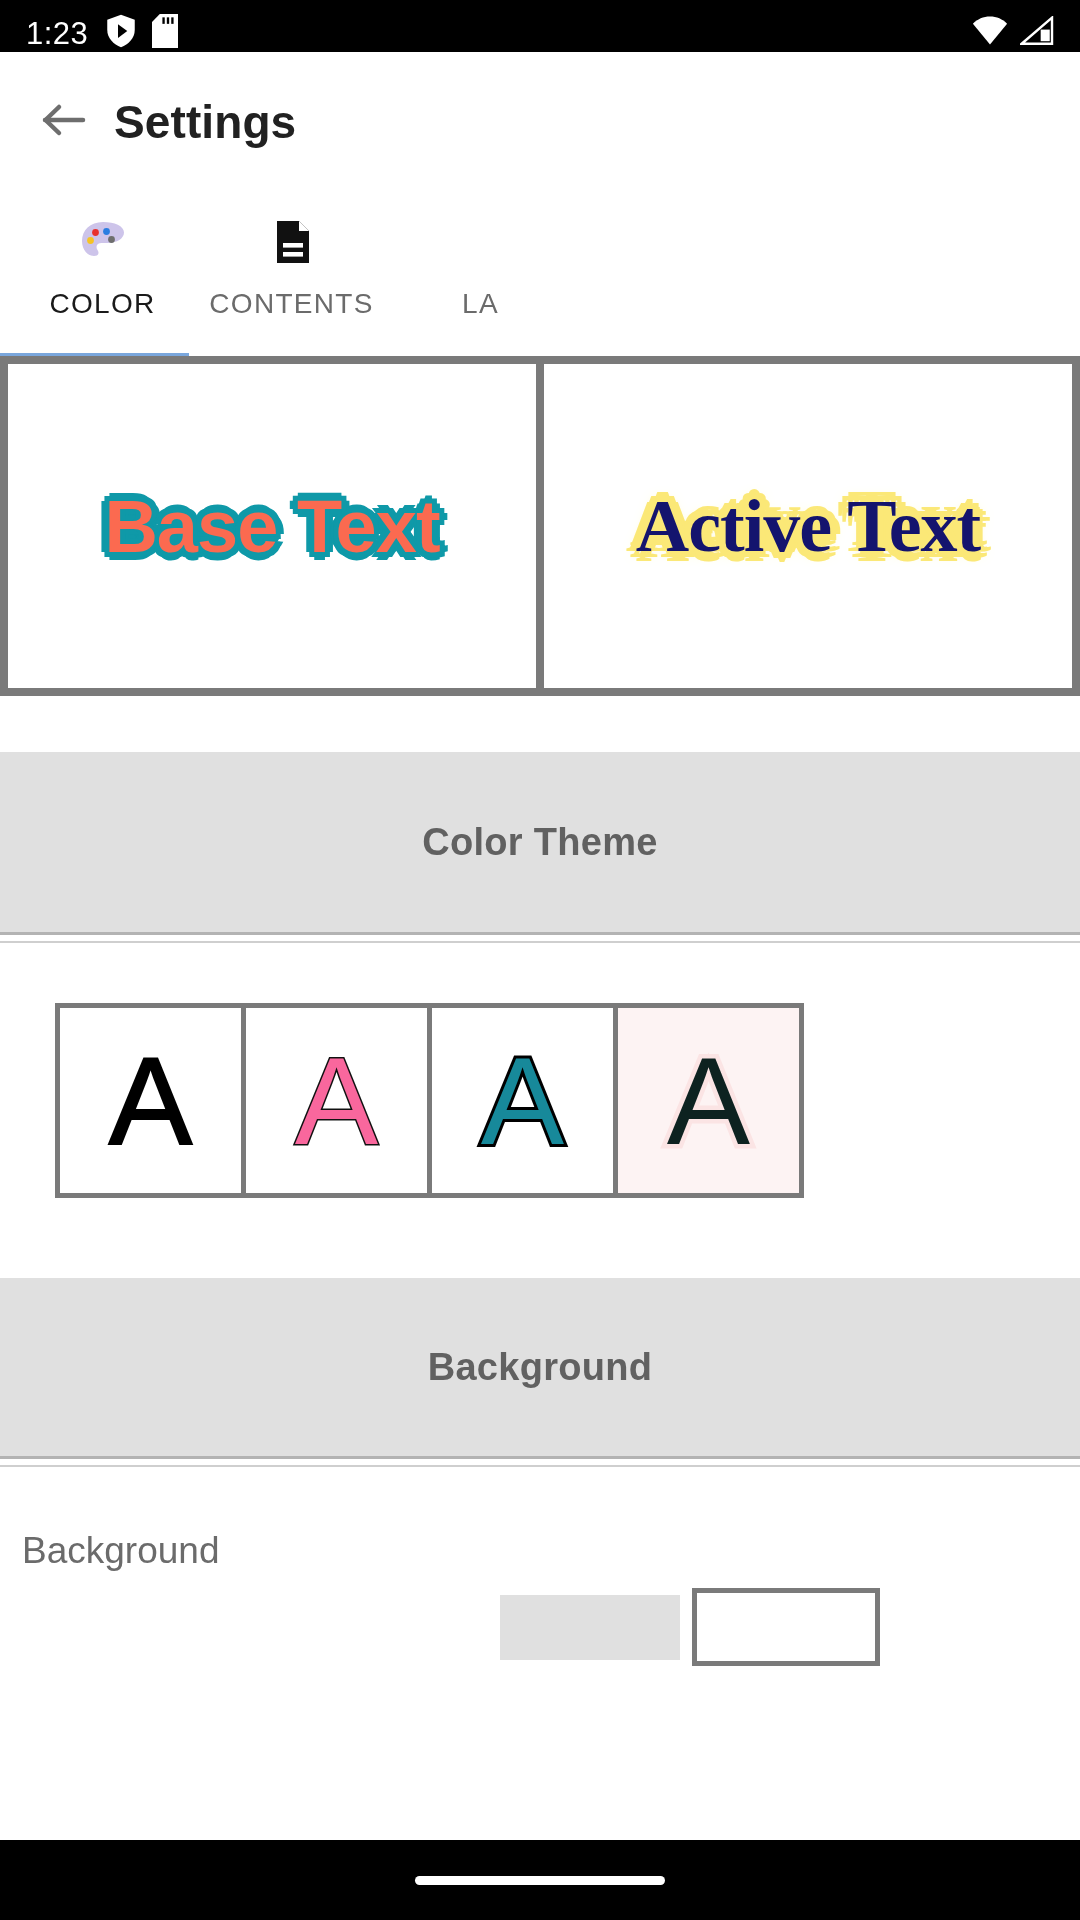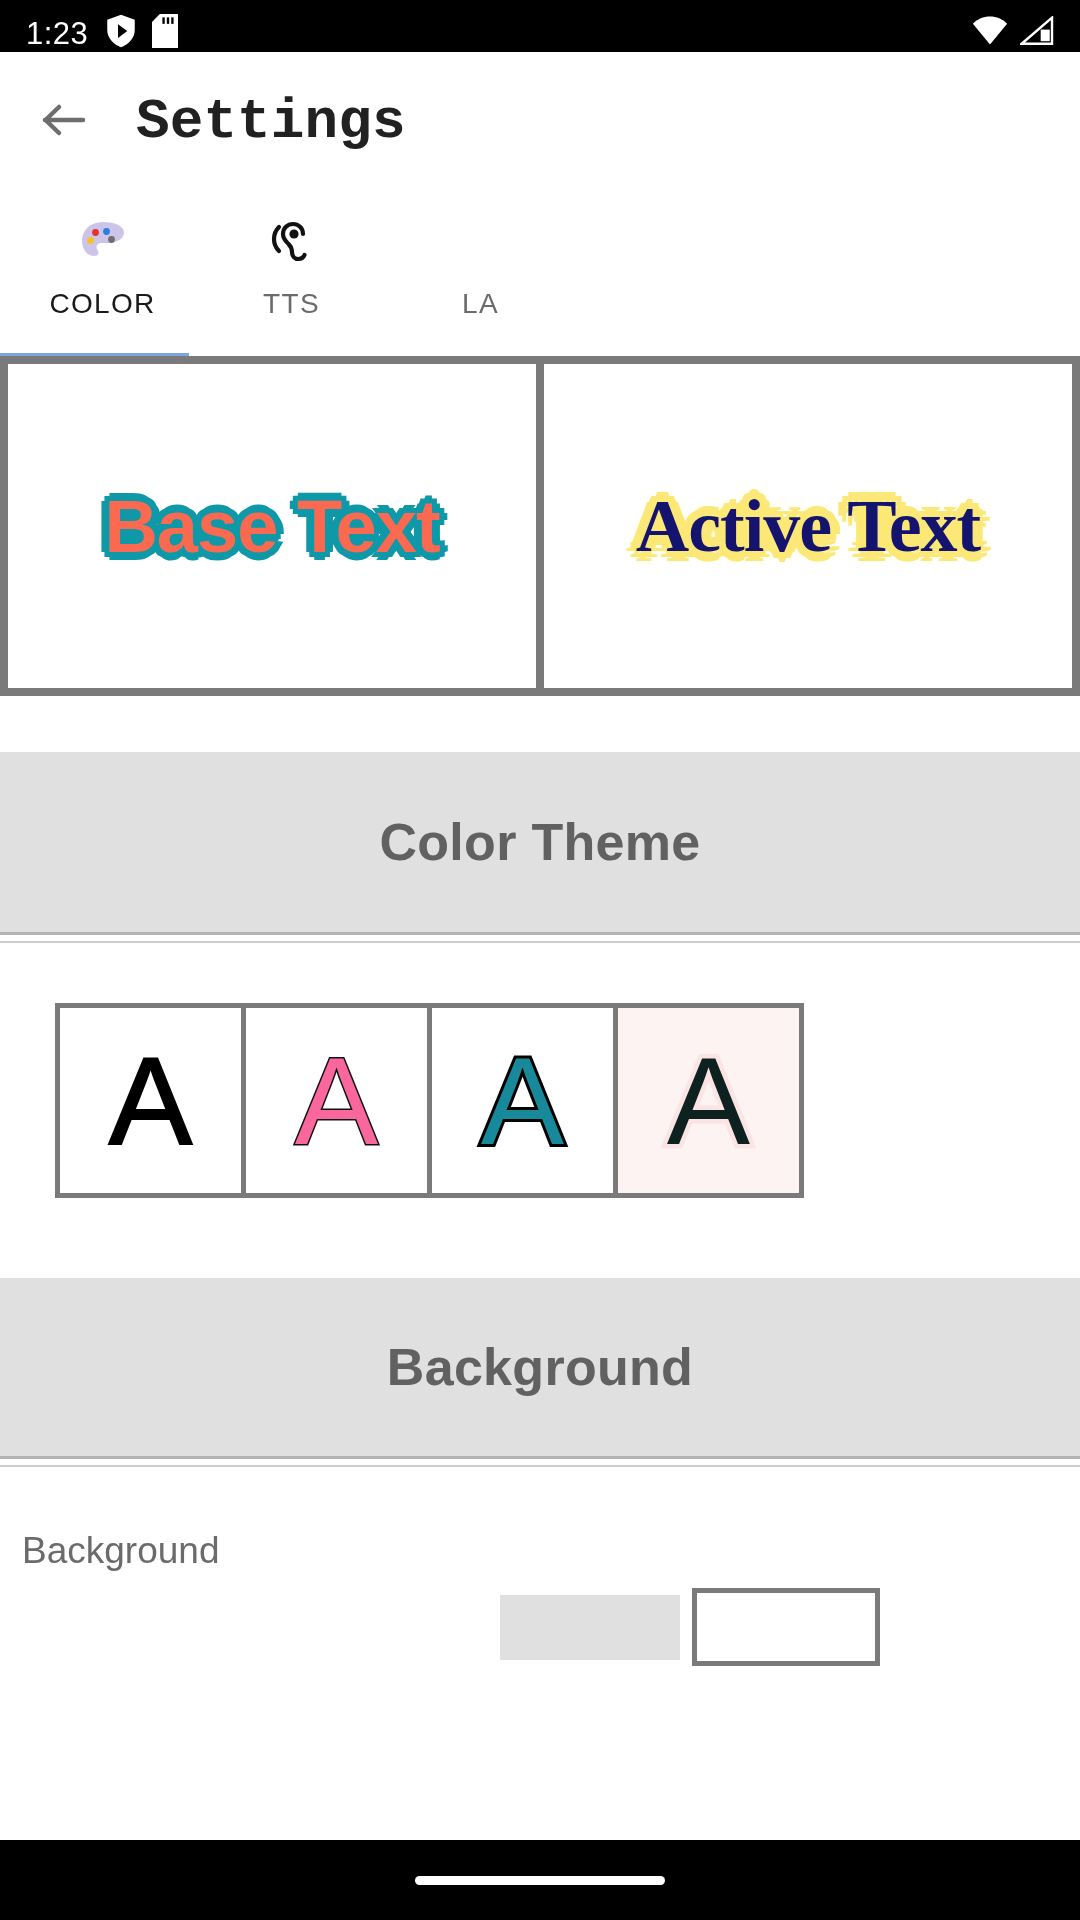--- a/index.html
+++ b/index.html
@@ -33,24 +33,23 @@
     width: 1080px; height: 140px;
     background: #fff;
     display: flex; align-items: center;
   }
   .back-btn {
     width: 64px; height: 64px; margin-left: 32px;
     display: flex; align-items: center; justify-content: center;
     cursor: pointer;
   }
   .appbar-title {
-    margin-left: 40px;
-    font-size: 56px; font-weight: bold; color: #212121;
+    margin-left: 18px;
+    font-size: 46px; font-weight: bold; color: #212121;
     letter-spacing: 0.1px;
-    font-family: Liberation Mono, monospace;
   }
 
   
   .tabstrip {
     position: absolute; top: 192px; left: 0;
     width: 1080px; height: 168px;
     background: #fff;
     display: flex; align-items: flex-start;
     overflow: hidden;
   }
@@ -117,21 +116,21 @@
     font-family: Liberation Serif, serif;
   }
 
   
   .section-header {
     position: absolute; left: 0; width: 1080px;
     background: #e0e0e0;
     display: flex; align-items: center; justify-content: center;
   }
   .section-header .sh-text {
-    font-size: 52px; font-weight: bold; color: #616161;
+    font-size: 38px; font-weight: bold; color: #616161;
     letter-spacing: 0.3px;
   }
   .section-rule {
     position: absolute; left: 0; width: 1080px; height: 3px;
     background: #b3b3b3;
   }
 
   
   .swatch-row {
     position: absolute; left: 55px; top: 1003px;
@@ -235,32 +234,33 @@
           <circle cx="28.5" cy="14.5" r="3.4" fill="#2a7de1"></circle>
           <circle cx="12.5" cy="23.5" r="3.4" fill="#f6c324"></circle>
           <circle cx="33.5" cy="22.5" r="3.4" fill="#6e6e6e"></circle>
         </svg>
       </div>
       <div class="tab-label">COLOR</div>
       <div class="tab-underline"></div>
     </div>
 
 
-
-
     <div class="tab">
       <div class="tab-icon">
         <svg width="50" height="50" viewBox="0 0 50 50">
-          <path d="M36 17 C36 11 31.5 7 26 7 C20.5 7 16 11 16 17 C16 22 19 24.5 21.5 27 C24 29.5 25 31.5 25 35 C25 39 27.5 42 31.5 42 C34.5 42 36.5 40.5 37.5 38" fill="none" stroke="#111" stroke-width="4.2" stroke-linecap="round"></path>
-          <circle cx="27" cy="17" r="4.6" fill="#111"></circle>
-          <path d="M12 10 C8.5 13.5 7 17.5 7 22 C7 26.5 8.5 30.5 12 34" fill="none" stroke="#111" stroke-width="4.2" stroke-linecap="round"></path>
+          <path d="M10 4 H32 L42 14 V46 H10 Z" fill="#111"></path>
+          <path d="M32 4 V14 H42 Z" fill="#fff"></path>
+          <rect x="16" y="26" width="20" height="4.6" fill="#fff"></rect>
+          <rect x="16" y="35" width="20" height="4.6" fill="#fff"></rect>
         </svg>
       </div>
-      <div class="tab-label">TTS</div>
-    </div>
+      <div class="tab-label">CONTENTS</div>
+    </div>
+
+
 
     <div class="tab">
       <div class="tab-icon"></div>
       <div class="tab-label">LA</div>
     </div>
 
   </div>
 
   <div class="preview-row">
     <div class="preview-card">

